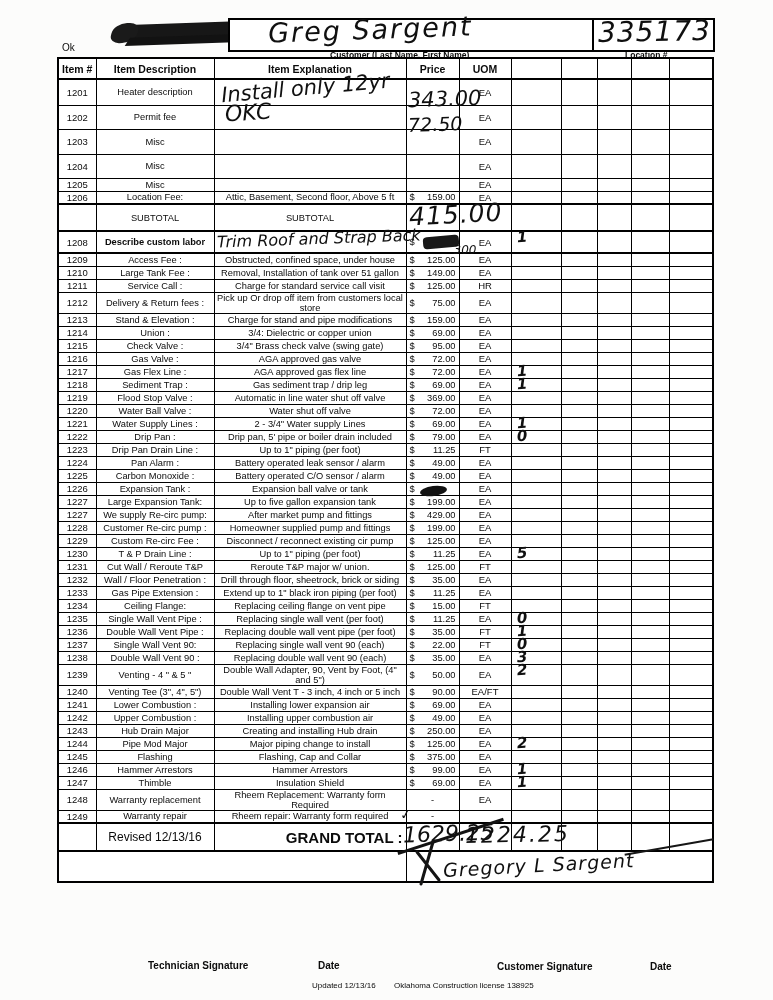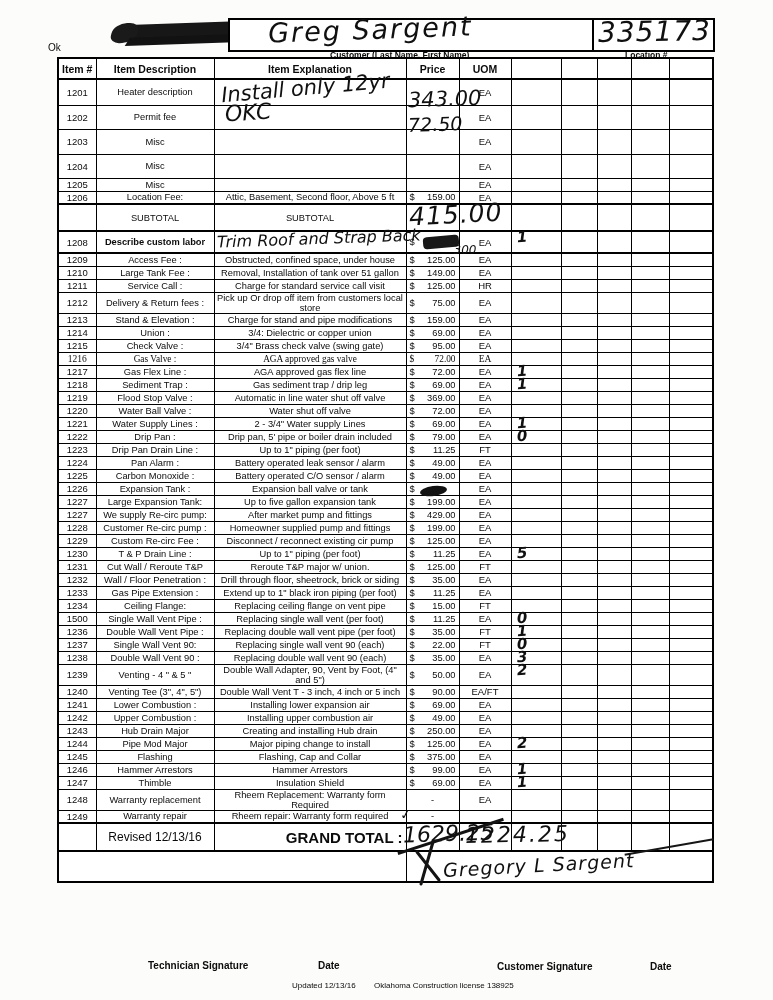--- a/index.html
+++ b/index.html
@@ -1,20 +1,20 @@
 <!DOCTYPE html>
 <html><head>
 <meta charset="utf-8">
 <style>
   html,body{margin:0;padding:0;}
   body{width:773px;height:1000px;background:#fcfcfb;font-family:"Liberation Sans",sans-serif;color:#0b0b0b;position:relative;overflow:hidden;}
   .page{position:absolute;inset:0;}
 
   
-  .ok-label{position:absolute;left:48px;top:42px;font-size:10px;}
+  .ok-label{position:absolute;left:62px;top:42px;font-size:10px;}
   .logo{position:absolute;left:108px;top:19px;width:168px;height:28px;}
   .logo-blob{position:absolute;left:18px;top:4px;width:118px;height:17px;background:#171717;border-radius:9px 3px 6px 11px;transform:skewX(-16deg) rotate(-2deg);}
   .logo-blob::after{content:"";position:absolute;left:4px;top:13px;width:130px;height:8px;background:#121212;transform:skewX(-22deg);}
   .logo-blob::before{content:"";position:absolute;left:-14px;top:-2px;width:26px;height:20px;background:#1a1a1a;border-radius:50% 40% 50% 40%;}
   .logo-day{position:absolute;right:4px;top:1px;font-style:italic;font-weight:bold;font-size:15px;color:#101010;letter-spacing:.5px;}
   .customer-box{position:absolute;left:228px;top:18px;width:364px;height:30px;border:2px solid #000;background:#fff;}
   .location-box{position:absolute;left:592px;top:18px;width:119px;height:30px;border:2px solid #000;background:#fff;}
   .customer-label{position:absolute;left:330px;top:50px;font-size:8.5px;font-weight:bold;}
   .location-label{position:absolute;left:625px;top:50px;font-size:8.5px;font-weight:bold;}
 
@@ -71,21 +71,21 @@
   .sig-hand{left:36px;top:4px;font-size:19px;transform:rotate(-3deg);letter-spacing:1px;}
   .flourish{position:absolute;left:6px;top:-12px;z-index:7;}
   .sig-right::after{content:"";position:absolute;right:-2px;top:-6px;width:90px;height:2px;background:#161616;transform:rotate(-10deg);}
 
   
   .f-label{position:absolute;font-size:10px;font-weight:bold;}
   .f-tech{left:148px;top:960px;}
   .f-date1{left:318px;top:960px;}
   .f-cust{left:497px;top:961px;}
   .f-date2{left:650px;top:961px;}
-  .f-small{position:absolute;font-size:8px;}
+  .f-small{position:absolute;font-size:8px;margin-left:20px;}
   .f-updated{left:292px;top:981px;}
   .f-license{left:374px;top:981px;}
 </style>
 </head>
 <body>
 
 <div class="page">
 
   <span class="ok-label">Ok</span>
   <div class="logo">
@@ -470,21 +470,21 @@
       </td>
       <td class="c-uom">EA</td>
       <td class="c-qty">
         <span class="hand hand-qty"></span>
       </td>
       <td></td>
       <td></td>
       <td></td>
       <td></td>
     </tr>
-        <tr data-item="1216" style="height: 13px; font-family: Liberation Serif, serif;">
+        <tr data-item="1216" style="height: 13px;">
       <td class="c-item">1216</td>
       <td class="c-desc">Gas Valve :</td>
       <td class="c-expl">
         <span class="printed">AGA approved gas valve</span>
         <span class="hand hand-expl"></span>
       </td>
       <td class="c-price">
         <div class="price-flex">
           <span class="cur">$</span>
           <span class="val">72.00</span>
@@ -951,21 +951,21 @@
       <td class="c-uom">FT</td>
       <td class="c-qty">
         <span class="hand hand-qty"></span>
       </td>
       <td></td>
       <td></td>
       <td></td>
       <td></td>
     </tr>
         <tr data-item="1235" style="height: 13px;">
-      <td class="c-item">1500</td>
+      <td class="c-item">1235</td>
       <td class="c-desc">Single Wall Vent Pipe :</td>
       <td class="c-expl">
         <span class="printed">Replacing single wall vent (per foot)</span>
         <span class="hand hand-expl"></span>
       </td>
       <td class="c-price">
         <div class="price-flex">
           <span class="cur">$</span>
           <span class="val">11.25</span>
           <span class="hand hand-price"></span>

